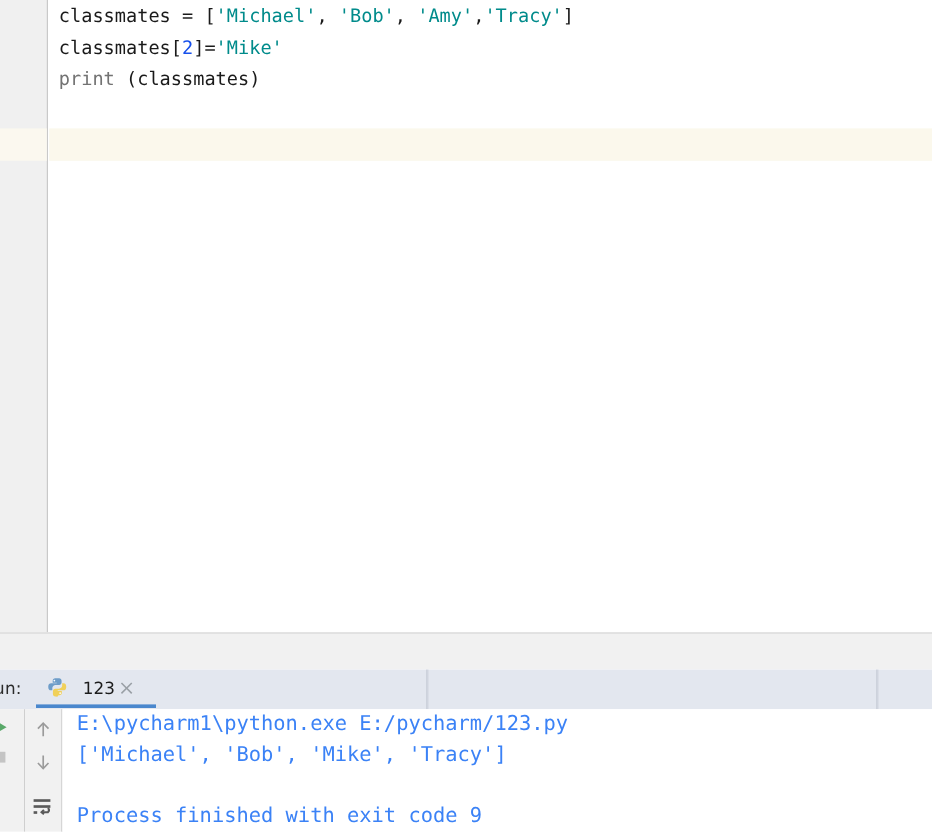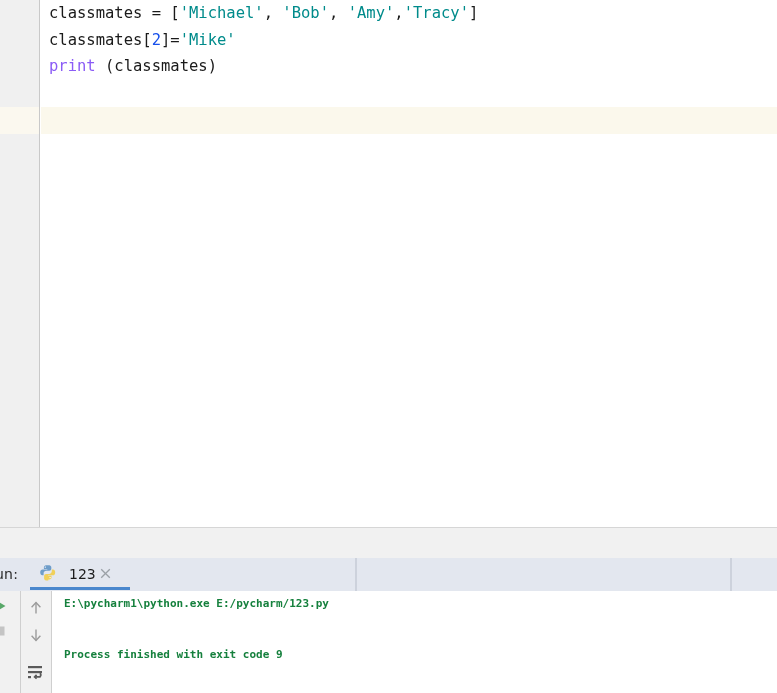--- a/index.html
+++ b/index.html
@@ -61,21 +61,21 @@
     width: 728px;
     font-family: "DejaVu Sans Mono", monospace;
     font-size: 15.5px;
     line-height: 26.5px;
     white-space: pre;
     color: #1a1a1a;
   }
   .code .ln { display: block; height: 26.5px; }
   .tok-str { color: #008b8b; }
   .tok-num { color: #1750eb; }
-  .tok-builtin { color: #8b5cf6; }
+  .tok-builtin { color: #737373; }
   .tok-plain { color: #1a1a1a; }
 
   
   .splitter {
     position: absolute;
     left: 0; top: 527px;
     width: 777px;
     height: 31px;
     background: #f1f1f1;
     border-top: 1px solid #d6d6d6;
@@ -178,25 +178,24 @@
     left: 52px; top: 33px;
     width: 725px; height: 102px;
     background: #ffffff;
     overflow: hidden;
   }
   .console-text {
     position: absolute;
     left: 12px;
     top: 0;
     font-family: "DejaVu Sans Mono", monospace;
-    font-size: 11px;
+    font-size: 17px;
     line-height: 25.5px;
     white-space: pre;
-    color: #15803d;
-    font-weight: bold;
+    color: #3b82f6;
   }
   .console-text .cl { display: block; height: 25.5px; }
   .cl-blank { height: 25.5px; }
 </style>
 </head>
 <body>
 
 <div id="app">
 
   <div class="editor">
@@ -279,17 +278,17 @@
           <rect x="2" y="3" width="14" height="2.2" fill="#5a5a5a"></rect>
           <rect x="2" y="8" width="14" height="2.2" fill="#5a5a5a"></rect>
           <rect x="2" y="13" width="3" height="2.2" fill="#5a5a5a"></rect>
           <path d="M9 13.8 h5 a2.6 2.6 0 0 0 0-3.6" fill="none" stroke="#5a5a5a" stroke-width="1.7"></path>
           <polyline points="10.6,11.9 8.6,13.9 10.6,15.6" fill="none" stroke="#5a5a5a" stroke-width="1.7"></polyline>
         </svg>
       </span>
     </div>
 
     <div class="console">
-      <div class="console-text" id="console-root"><span class="cl">E:\pycharm1\python.exe E:/pycharm/123.py</span><span class="cl cl-blank">&nbsp;</span><span class="cl">Process finished with exit code 9</span></div>
+      <div class="console-text" id="console-root"><span class="cl">E:\pycharm1\python.exe E:/pycharm/123.py</span><span class="cl">['Michael', 'Bob', 'Mike', 'Tracy']</span><span class="cl cl-blank">&nbsp;</span><span class="cl">Process finished with exit code 9</span></div>
     </div>
   </div>
 
 </div>
 
 </body></html>

